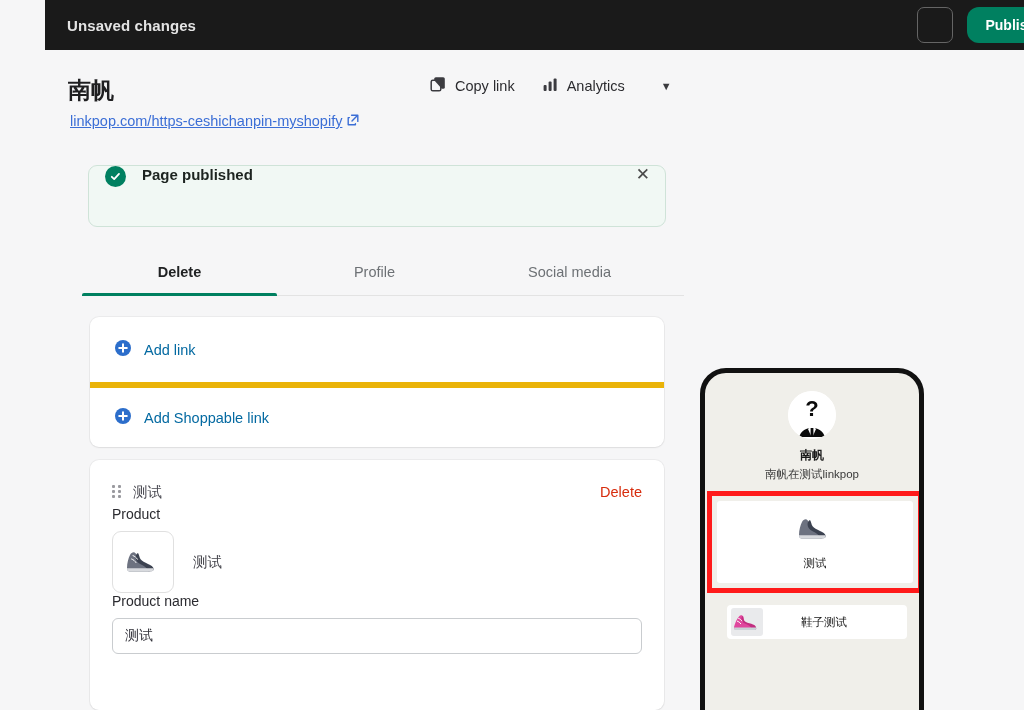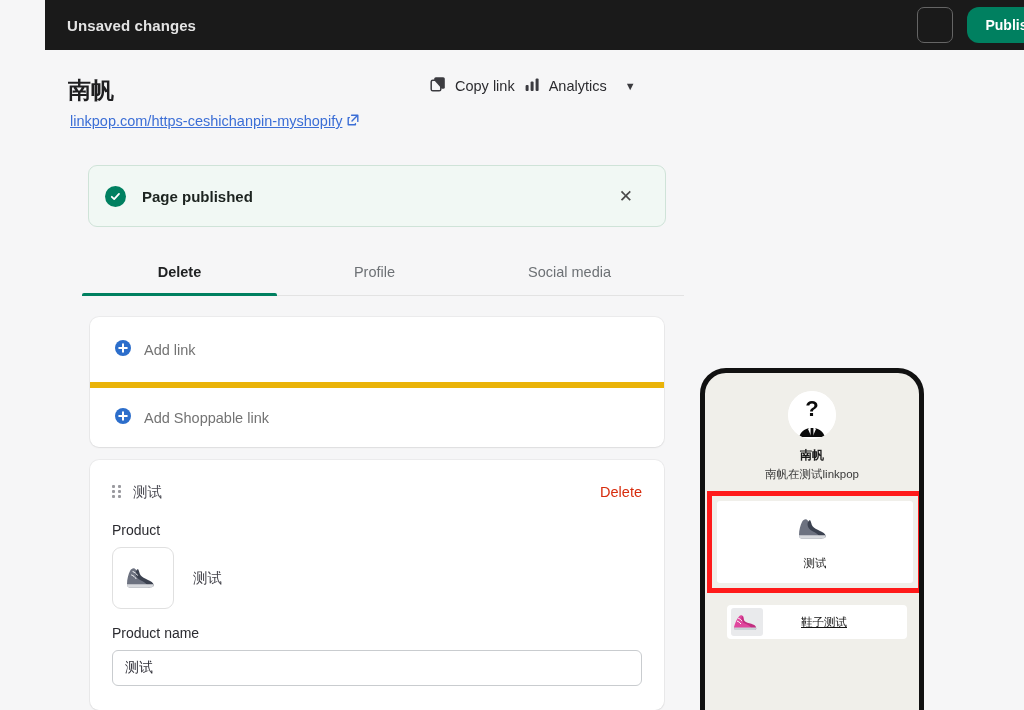--- a/index.html
+++ b/index.html
@@ -55,21 +55,21 @@
     width: 620px; height: 36px;
     display: flex; align-items: center;
   }
   .page-title {
     font-size: 23px;
     font-weight: 700;
     color: #1f1f21;
   }
   .head-actions {
     position: absolute; left: 362px; top: 4px;
-    display: flex; align-items: center; gap: 10px; justify-content: space-between;
+    display: flex; align-items: center; gap: 28px; justify-content: space-between;
   }
   .head-action {
     display: flex; align-items: center; gap: 8px;
     font-size: 14.5px; color: #2b2b2f;
     cursor: pointer;
   }
   .chev {
     color: #3b3b3f;
     font-size: 11px;
     margin-left: 8px;
@@ -85,22 +85,22 @@
     cursor: pointer;
   }
 
   
   .banner {
     position: absolute; top: 115px; left: 88px;
     width: 578px; height: 62px;
     background: #f1f8f4;
     border: 1px solid #cfe3d8;
     border-radius: 9px;
-    display: flex; align-items: center;
-    padding: 0 32px 0 16px;
+    display: flex; align-items: flex-start;
+    padding: 0 15px 0 16px;
   }
   .check-circle {
     width: 21px; height: 21px;
     border-radius: 50%;
     background: #008060;
     display: flex; align-items: center; justify-content: center;
     flex: none;
   }
   .check-circle svg { display: block; }
   .banner-text {
@@ -153,21 +153,21 @@
   .add-row {
     height: 65px;
     display: flex; align-items: center;
     padding: 0 24px;
     cursor: pointer;
   }
   .add-row + .add-row { border-top: 6px solid #eab308; }
   .plus-icon { flex: none; margin-right: 12px; display:block; }
   .add-label {
     font-size: 14.5px;
-    color: #737373;
+    color: #0369a1;
   }
 
   #link-card { top: 410px; height: 250px; padding: 18px 22px 0 22px; }
 
   .link-head {
     display: flex; align-items: center;
     height: 28px;
   }
   .drag-handle {
     width: 10px; height: 14px;
@@ -182,21 +182,20 @@
   .link-title { font-size: 14.5px; color: #4a4a52; flex: 1; }
   .delete-link {
     font-size: 14.5px;
     color: #d72c0d;
     cursor: pointer;
   }
 
   .field-label {
     font-size: 14px;
     color: #2b2b30;
-    margin-top: 16px;
     margin-bottom: 9px;
   }
 
   .product-row { display: flex; align-items: center; }
   .product-thumb {
     width: 62px; height: 62px;
     border: 1px solid #e0e0e0;
     border-radius: 9px;
     background: #ffffff;
     display: flex; align-items: center; justify-content: center;
@@ -279,21 +278,20 @@
     margin-left: 4px;
     border-radius: 3px;
     overflow: hidden;
     flex: none;
   }
   .phone-link-label {
     flex: 1;
     text-align: center;
     font-size: 11.5px;
     color: #141414;
-    text-decoration: underline;
     padding-right: 22px;
   }
 </style>
 </head>
 <body>
 
 <div class="topbar">
   <span class="topbar-title">Unsaved changes</span>
   <span class="topbar-spacer"></span>
   <button class="ghost-btn"></button>

